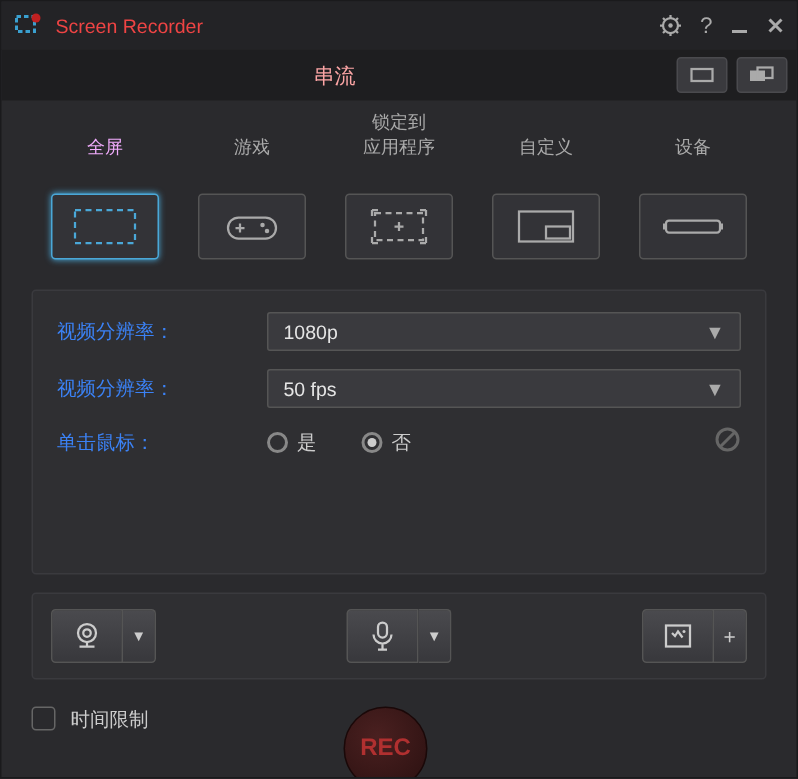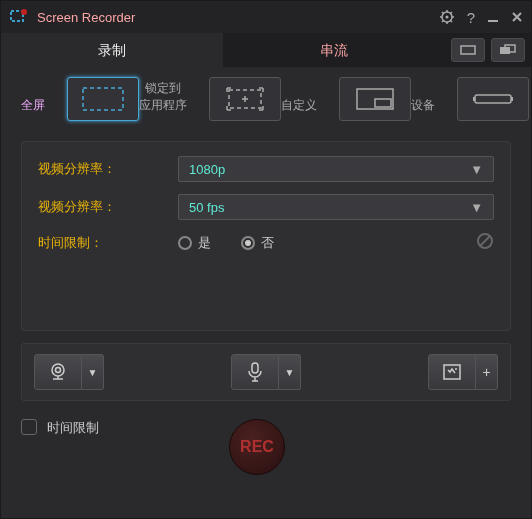--- a/index.html
+++ b/index.html
@@ -13,21 +13,21 @@
   border: 1px solid #1a1a1c;
 }
 .titlebar {
   height: 32px;
   display: flex;
   align-items: center;
   padding: 0 8px;
   background: #232326;
 }
 .titlebar .logo { display: flex; align-items: center; margin-right: 8px; }
-.titlebar .title { color: #fca5a5; font-size: 13px; flex: 1; }
+.titlebar .title { color: #ef4444; font-size: 13px; flex: 1; }
 .titlebar .ctrls { display: flex; gap: 12px; align-items: center; }
 .titlebar .ctrls span { color: #aaa; cursor: pointer; display: flex; align-items: center; }
 
 .tabrow {
   display: flex;
   align-items: stretch;
   height: 34px;
   background: #1e1e20;
 }
 .tabrow .tab {
@@ -58,21 +58,21 @@
   cursor: pointer;
 }
 
 .modes {
   display: flex;
   justify-content: space-around;
   padding: 10px 20px 0 20px;
 }
 .mode {
   display: flex;
-  flex-direction: row;
+  flex-direction: column;
   align-items: center;
   gap: 22px;
   cursor: pointer;
 }
 .mode .lbl {
   font-size: 12px;
   color: #aaa;
   text-align: center;
   height: 30px;
   display: flex;
@@ -98,34 +98,34 @@
   border: 1px solid #3a3a3e;
   border-radius: 3px;
   padding: 14px 16px;
   min-height: 190px;
 }
 .srow {
   display: flex;
   align-items: center;
   margin-bottom: 12px;
 }
-.srow .slabel { width: 140px; color: #eab308; }
+.srow .slabel { width: 140px; color: #3b82f6; }
 .dropdown {
   flex: 1;
   height: 26px;
   background: #3a3a3e;
   border: 1px solid #555;
   border-radius: 2px;
   display: flex;
   align-items: center;
   padding: 0 10px;
   justify-content: space-between;
   cursor: pointer;
 }
-.dropdown .dval { color: #5eead4; }
+.dropdown .dval { color: #e5e5e5; }
 .dropdown .chev { color: #aaa; }
 .radiogrp { display: flex; gap: 30px; align-items: center; flex: 1; }
 .radio-opt { display: flex; align-items: center; gap: 6px; cursor: pointer; }
 .radio-circle {
   width: 14px; height: 14px; border: 2px solid #888; border-radius: 50%;
   display: flex; align-items: center; justify-content: center;
 }
 .radio-circle.sel::after {
   content: ""; width: 6px; height: 6px; background: #ccc; border-radius: 50%;
 }
@@ -208,21 +208,20 @@
     </span>
     <span>
       <svg width="12" height="12" viewBox="0 0 12 12">
           <path d="M2 2l8 8M10 2l-8 8" stroke="#aaa" stroke-width="2"></path>
         </svg>
     </span>
   </div>
 </div>
 
 <div class="tabrow">
-  <div class="tab active">录制</div>
   <div class="tab">串流</div>
   <div class="right-btns">
     <div class="rb">
       <svg width="20" height="14" viewBox="0 0 20 14">
           <rect x="3" y="3" width="14" height="8" fill="none" stroke="#aaa" stroke-width="1.5"></rect>
         </svg>
     </div>
     <div class="rb">
       <svg width="20" height="14" viewBox="0 0 20 14">
           <rect x="2" y="4" width="10" height="7" fill="#aaa"></rect>
@@ -231,20 +230,31 @@
     </div>
   </div>
 </div>
 
 <div class="modes">
   <div class="mode active">
     <div class="lbl">全屏</div>
     <div class="iconbox">
       <svg width="48" height="28" viewBox="0 0 48 28">
           <rect x="4" y="3" width="40" height="22" fill="none" stroke="#4aa8d8" stroke-width="1.5" stroke-dasharray="4 3"></rect>
+        </svg>
+    </div>
+  </div>
+  <div class="mode">
+    <div class="lbl">游戏</div>
+    <div class="iconbox">
+      <svg width="36" height="22" viewBox="0 0 36 22">
+          <rect x="2" y="5" width="32" height="14" rx="7" fill="none" stroke="#aaa" stroke-width="1.5"></rect>
+          <path d="M10 9v6M7 12h6" stroke="#aaa" stroke-width="1.5"></path>
+          <circle cx="25" cy="10" r="1.5" fill="#aaa"></circle>
+          <circle cx="28" cy="14" r="1.5" fill="#aaa"></circle>
         </svg>
     </div>
   </div>
   <div class="mode">
     <div class="lbl">锁定到
 应用程序</div>
     <div class="iconbox">
       <svg width="48" height="28" viewBox="0 0 48 28">
           <rect x="8" y="5" width="32" height="18" fill="none" stroke="#aaa" stroke-width="1.5" stroke-dasharray="4 3"></rect>
           <path d="M21 14h6M24 11v6" stroke="#aaa" stroke-width="1.5"></path>
@@ -282,21 +292,21 @@
     </div>
   </div>
   <div class="srow">
     <div class="slabel">视频分辨率：</div>
     <div class="dropdown">
       <span class="dval">50 fps</span>
       <span class="chev">▼</span>
     </div>
   </div>
   <div class="srow">
-    <div class="slabel">时间限制：</div>
+    <div class="slabel">单击鼠标：</div>
     <div class="radiogrp">
       <div class="radio-opt">
         <span class="radio-circle"></span>
         <span>是</span>
       </div>
       <div class="radio-opt">
         <span class="radio-circle sel"></span>
         <span>否</span>
       </div>
       <span class="cancel-icon">

